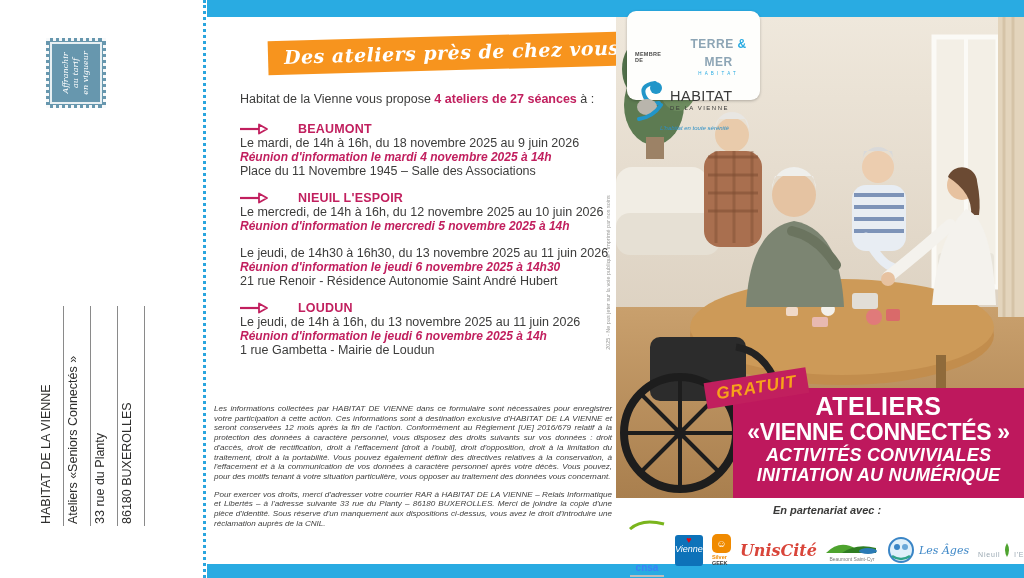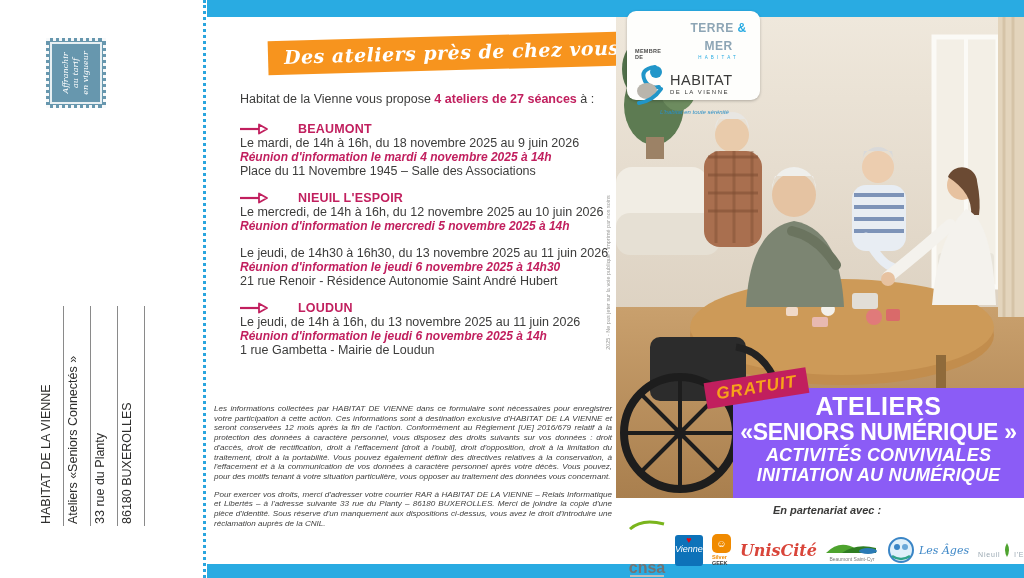--- a/index.html
+++ b/index.html
@@ -66,51 +66,51 @@
   .credit {
     position:absolute; left:523px; top:268px; width:172px; height:9px;
     transform:rotate(-90deg); font-size:5.5px; color:#9a9a98; text-align:center; white-space:nowrap;
   }
 
   .logo-card {
     position:absolute; left:11px; top:-6px; width:133px; height:89px;
     background:#fefefc; border-radius:9px; box-shadow:0 1px 3px rgba(0,0,0,.25);
     padding:7px 6px 4px 8px; z-index:3;
   }
-  .lc-top { display:flex; align-items:flex-end; gap:19px; justify-content:center; }
+  .lc-top { display:flex; align-items:center; gap:19px; justify-content:center;margin-top:16px; }
   .lc-membre { font-size:5.5px; font-weight:bold; color:#4c4c4b; margin-top:3px; letter-spacing:.3px; }
   .lc-tm { text-align:center; }
   .lc-tm-main { font-size:12px; letter-spacing:.5px; color:#8da5b5; font-weight:bold; }
   .lc-tm-main .amp { color:#29abe2; }
   .lc-tm-sub { font-size:4.5px; letter-spacing:3.2px; color:#29abe2; margin-top:1px; }
   .lc-bottom { display:flex; align-items:center; gap:5px; margin-top:3px; }
   .lc-name { line-height:1; }
   .lc-name-main { font-size:14.5px; color:#3a3a39; letter-spacing:.5px; }
   .lc-name-sub { font-size:6px; color:#3a3a39; letter-spacing:1.5px; margin-top:1px; }
   .lc-tagline { font-size:6px; color:#2a8fc7; font-style:italic; margin-top:4px; text-align:center; }
 
   .gratuit-badge {
     position:absolute; left:89px; top:358px; z-index:5; transform:rotate(-9deg);
     background:#c11f5e; color:#f7a21a; font-weight:bold; font-style:italic;
     font-size:17px; letter-spacing:1px; padding:3px 11px;
   }
   .promo-block {
     position:absolute; left:117px; right:0; top:371px; height:110px; z-index:4;
-    background:#8b5cf6; color:#fff; text-align:center; padding-top:5px;
+    background:#be185d; color:#fff; text-align:center; padding-top:5px;
   }
   .promo-title1 { font-size:25px; font-weight:bold; letter-spacing:.5px; line-height:27px; }
   .promo-title2 { font-size:23px; font-weight:bold; letter-spacing:-.3px; line-height:25px; }
   .promo-sub { font-size:18px; font-style:italic; font-weight:bold; letter-spacing:.2px; line-height:20px; }
 
   
   .partners { position:absolute; left:616px; right:0; top:498px; height:66px; background:#fff; }
   .partners-label { margin:6px 0 0 14px; font-size:11px; font-weight:bold; font-style:italic; color:#3a3a39;text-align:center; }
   .partners-row { display:flex; align-items:center; gap:9px; margin:4px 0 0 12px; }
   .plogo { display:flex; flex-direction:column; align-items:center; justify-content:center; }
-  .cnsa-word { font-size:16px; font-weight:bold; color:#737373; line-height:10px;margin-top:33px; }
+  .cnsa-word { font-size:10px; font-weight:bold; color:#3b82f6; line-height:10px;margin-top:33px; }
   .cnsa-sub { width:34px; height:2px; background:#bdbdbb; margin-top:2px; }
   .cnsa-sub2 { width:30px; height:2px; background:#cfcfcd; margin-top:1px; }
   .vienne-box {
     width:31px; height:31px; background:#0d72b9; border-radius:3px; position:relative;
     display:flex; align-items:flex-end; justify-content:center; padding-bottom:3px;
   }
   .vienne-heart { position:absolute; top:1px; left:50%; transform:translateX(-50%); color:#e30613; font-size:9px; line-height:9px; }
   .vienne-word { color:#fff; font-size:9px; font-style:italic; font-family:Liberation Sans, sans-serif; }
   .sg-icon { width:19px; height:19px; background:#f08a00; border-radius:5px; display:flex; align-items:center; justify-content:center; color:#fff; font-size:10px; }
   .sg-word { font-size:5.5px; font-weight:bold; margin-top:1px; }
@@ -318,21 +318,21 @@
         <div class="lc-name-main">HABITAT</div>
         <div class="lc-name-sub">DE LA VIENNE</div>
       </div>
     </div>
     <div class="lc-tagline">L'habitat en toute sérénité</div>
   </div>
 
   <div class="gratuit-badge">GRATUIT</div>
   <div class="promo-block">
     <div class="promo-title1">ATELIERS</div>
-    <div class="promo-title2">«SENIORS NUMÉRIQUE »</div>
+    <div class="promo-title2">«VIENNE CONNECTÉS »</div>
     <div class="promo-sub">ACTIVITÉS CONVIVIALES</div>
     <div class="promo-sub">INITIATION AU NUMÉRIQUE</div>
   </div>
 </div>
 
 <div class="partners">
   <div class="partners-label">En partenariat avec :</div>
   <div class="partners-row">
 
     <div class="plogo">

